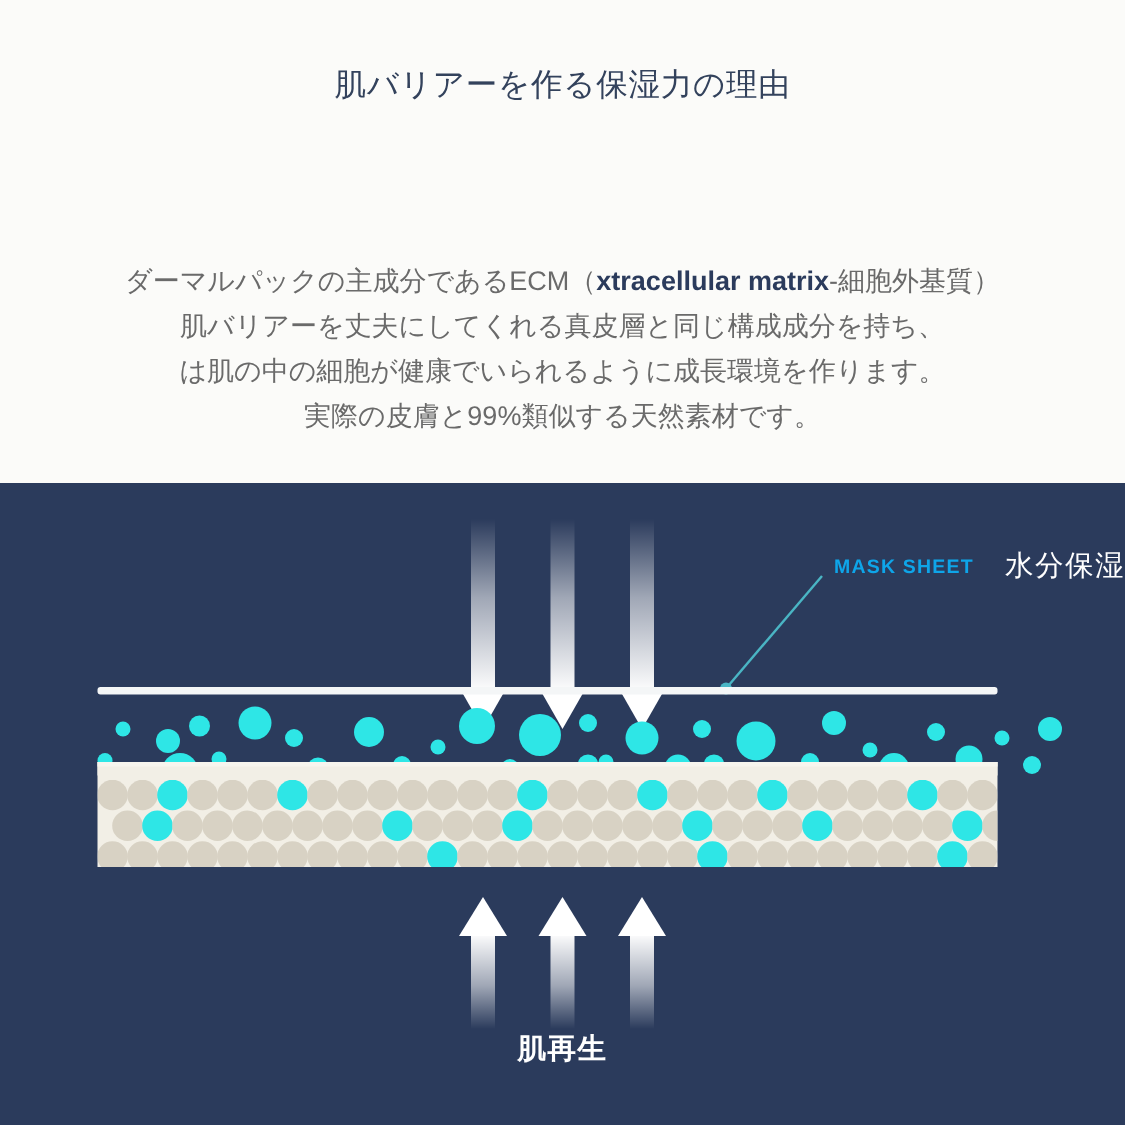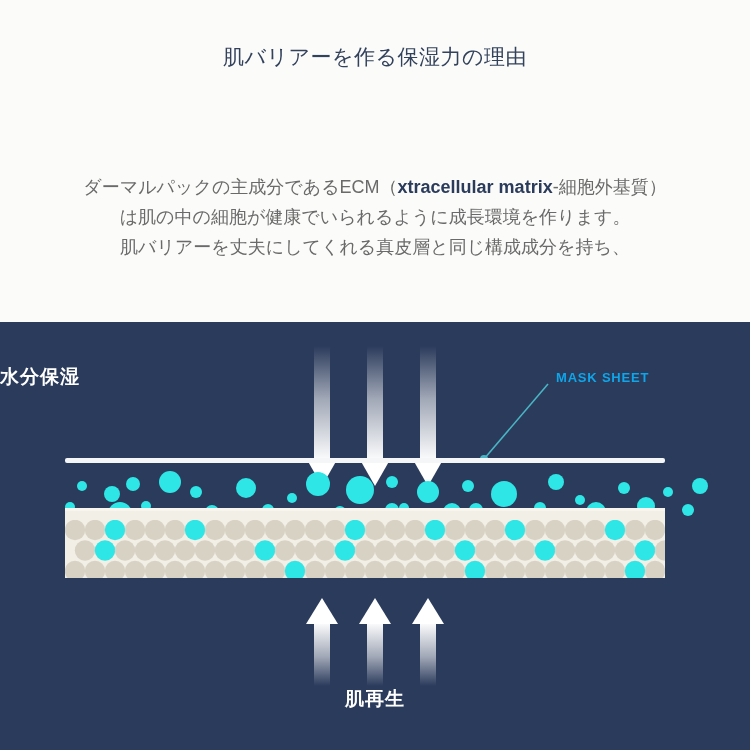--- a/index.html
+++ b/index.html
@@ -71,24 +71,24 @@
     width: 750px;
     height: 428px;
     background: #2b3b5c;
     overflow: hidden;
   }
 
   .label-moisture {
     position: absolute;
     left: 0; top: 42px;
     width: 750px;
-    text-align: left;
+    text-align: right;
     color: #ffffff;
     font-size: 19px;
-    font-weight: bold;
+    font-weight: normal;
     letter-spacing: 1px;
   }
   .label-regen {
     position: absolute;
     left: 0; top: 364px;
     width: 750px;
     text-align: center;
     color: #ffffff;
     font-size: 19px;
     font-weight: bold;
@@ -147,22 +147,23 @@
 
 <div id="page">
 
   <div class="top-section">
 
     <div class="eyebrow">肌バリアーを作る保湿力の理由</div>
 
 
     <div class="paragraph">
       <span class="pline"><span>ダーマルパックの主成分であるECM（</span><span class="emph">xtracellular matrix</span><span>-細胞外基質）</span></span>
+      <span class="pline">肌バリアーを丈夫にしてくれる真皮層と同じ構成成分を持ち、</span>
       <span class="pline">は肌の中の細胞が健康でいられるように成長環境を作ります。</span>
-      <span class="pline">肌バリアーを丈夫にしてくれる真皮層と同じ構成成分を持ち、</span>
+      <span class="pline">実際の皮膚と99%類似する天然素材です。</span>
     </div>
   </div>
 
   <div class="panel">
 
     <div class="label-moisture">水分保湿</div>
 
     <div class="label-mask">MASK SHEET</div>
 
     <div class="label-regen">肌再生</div>

